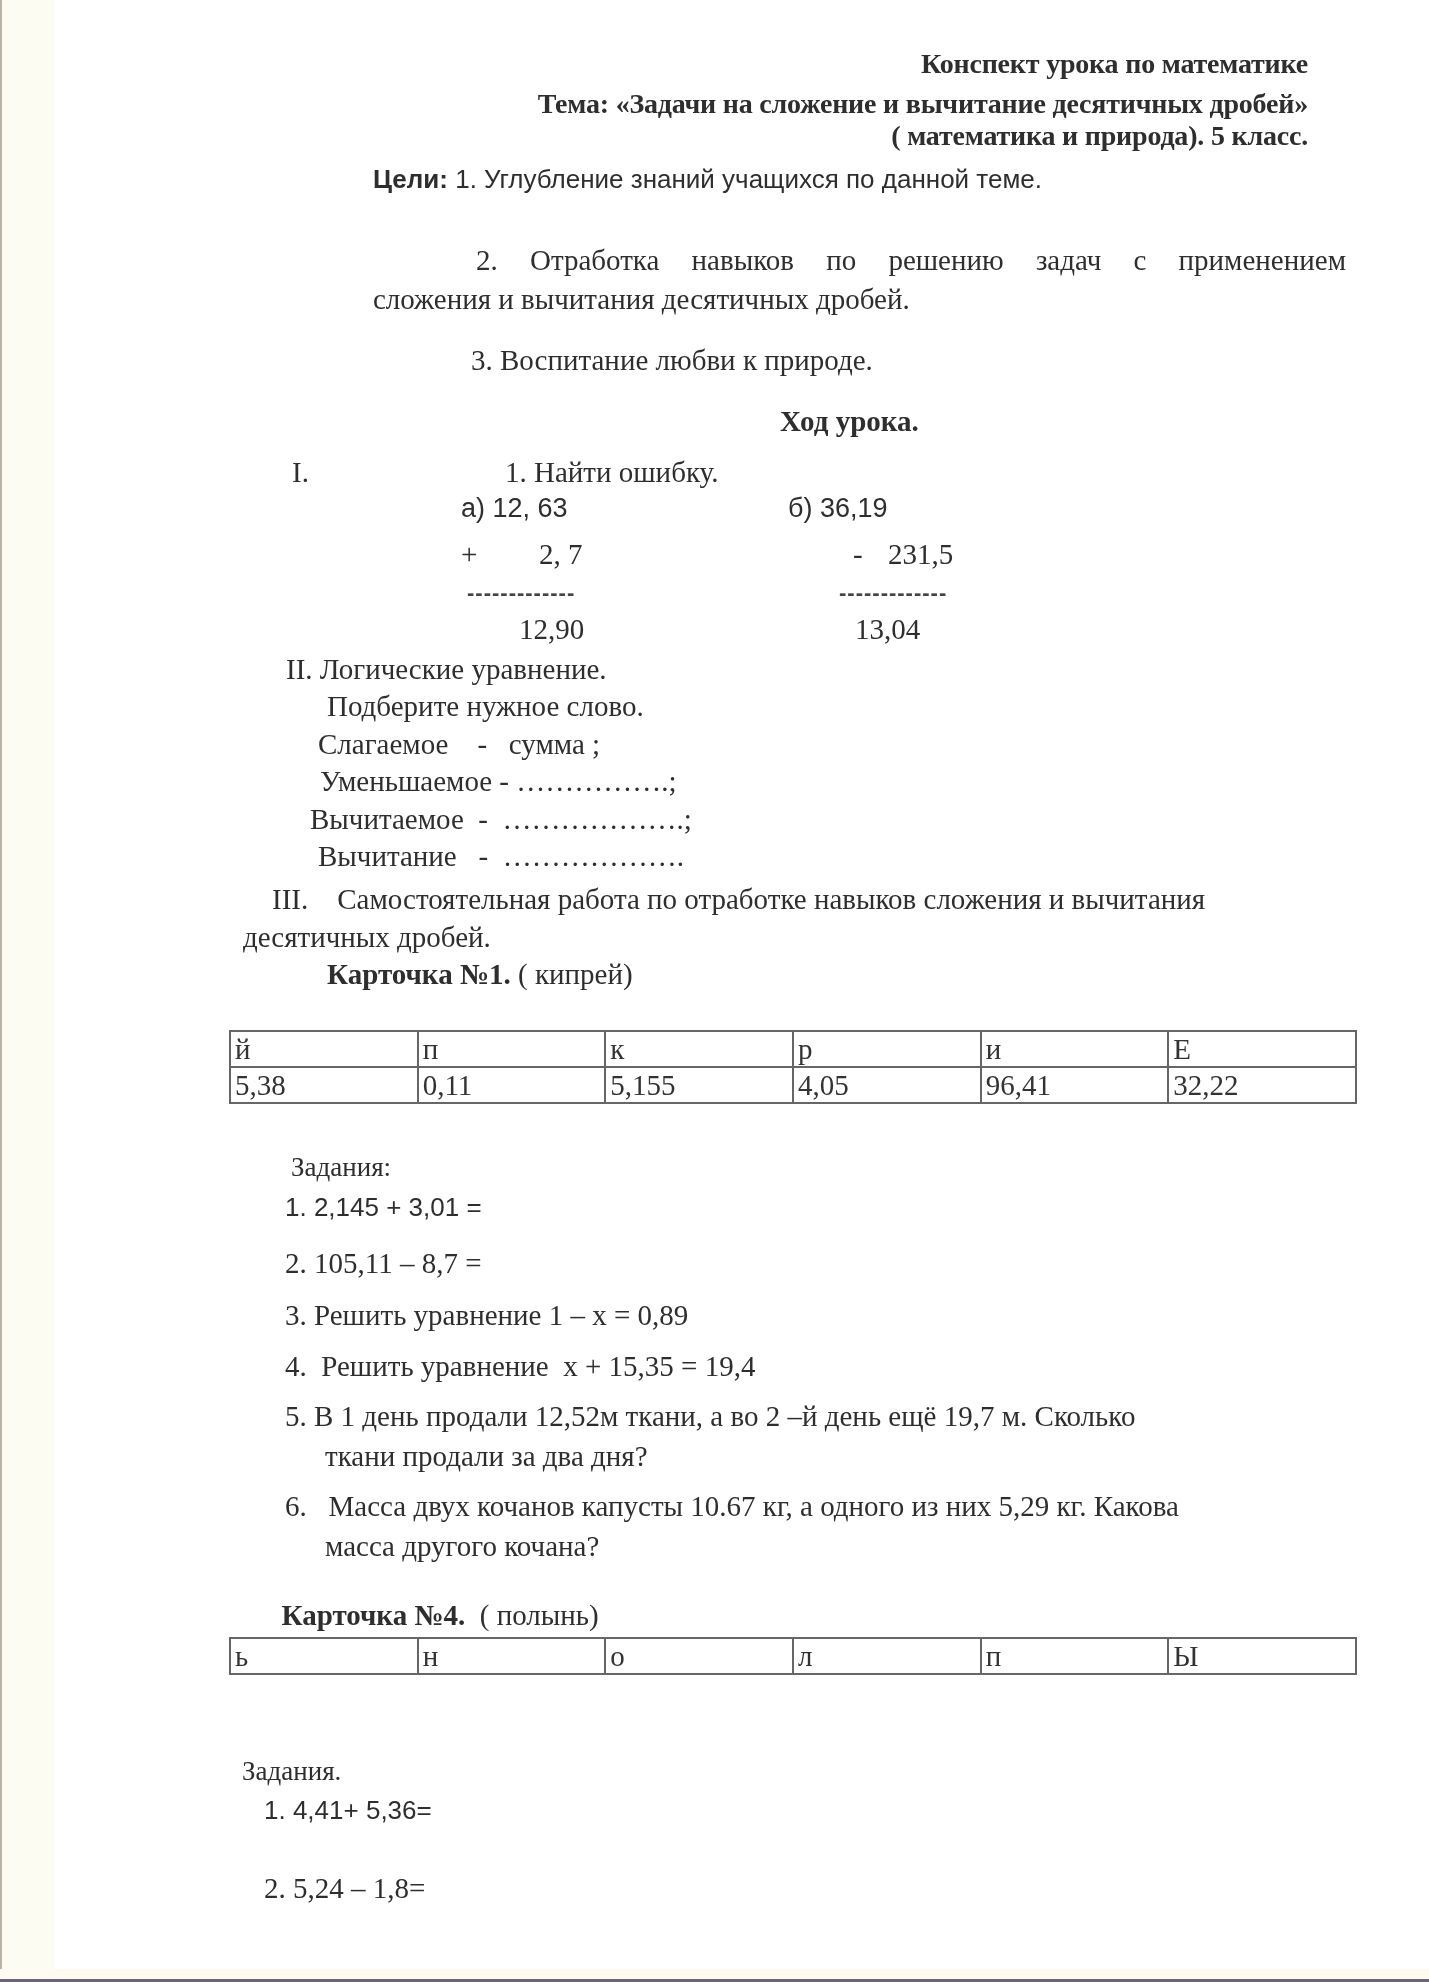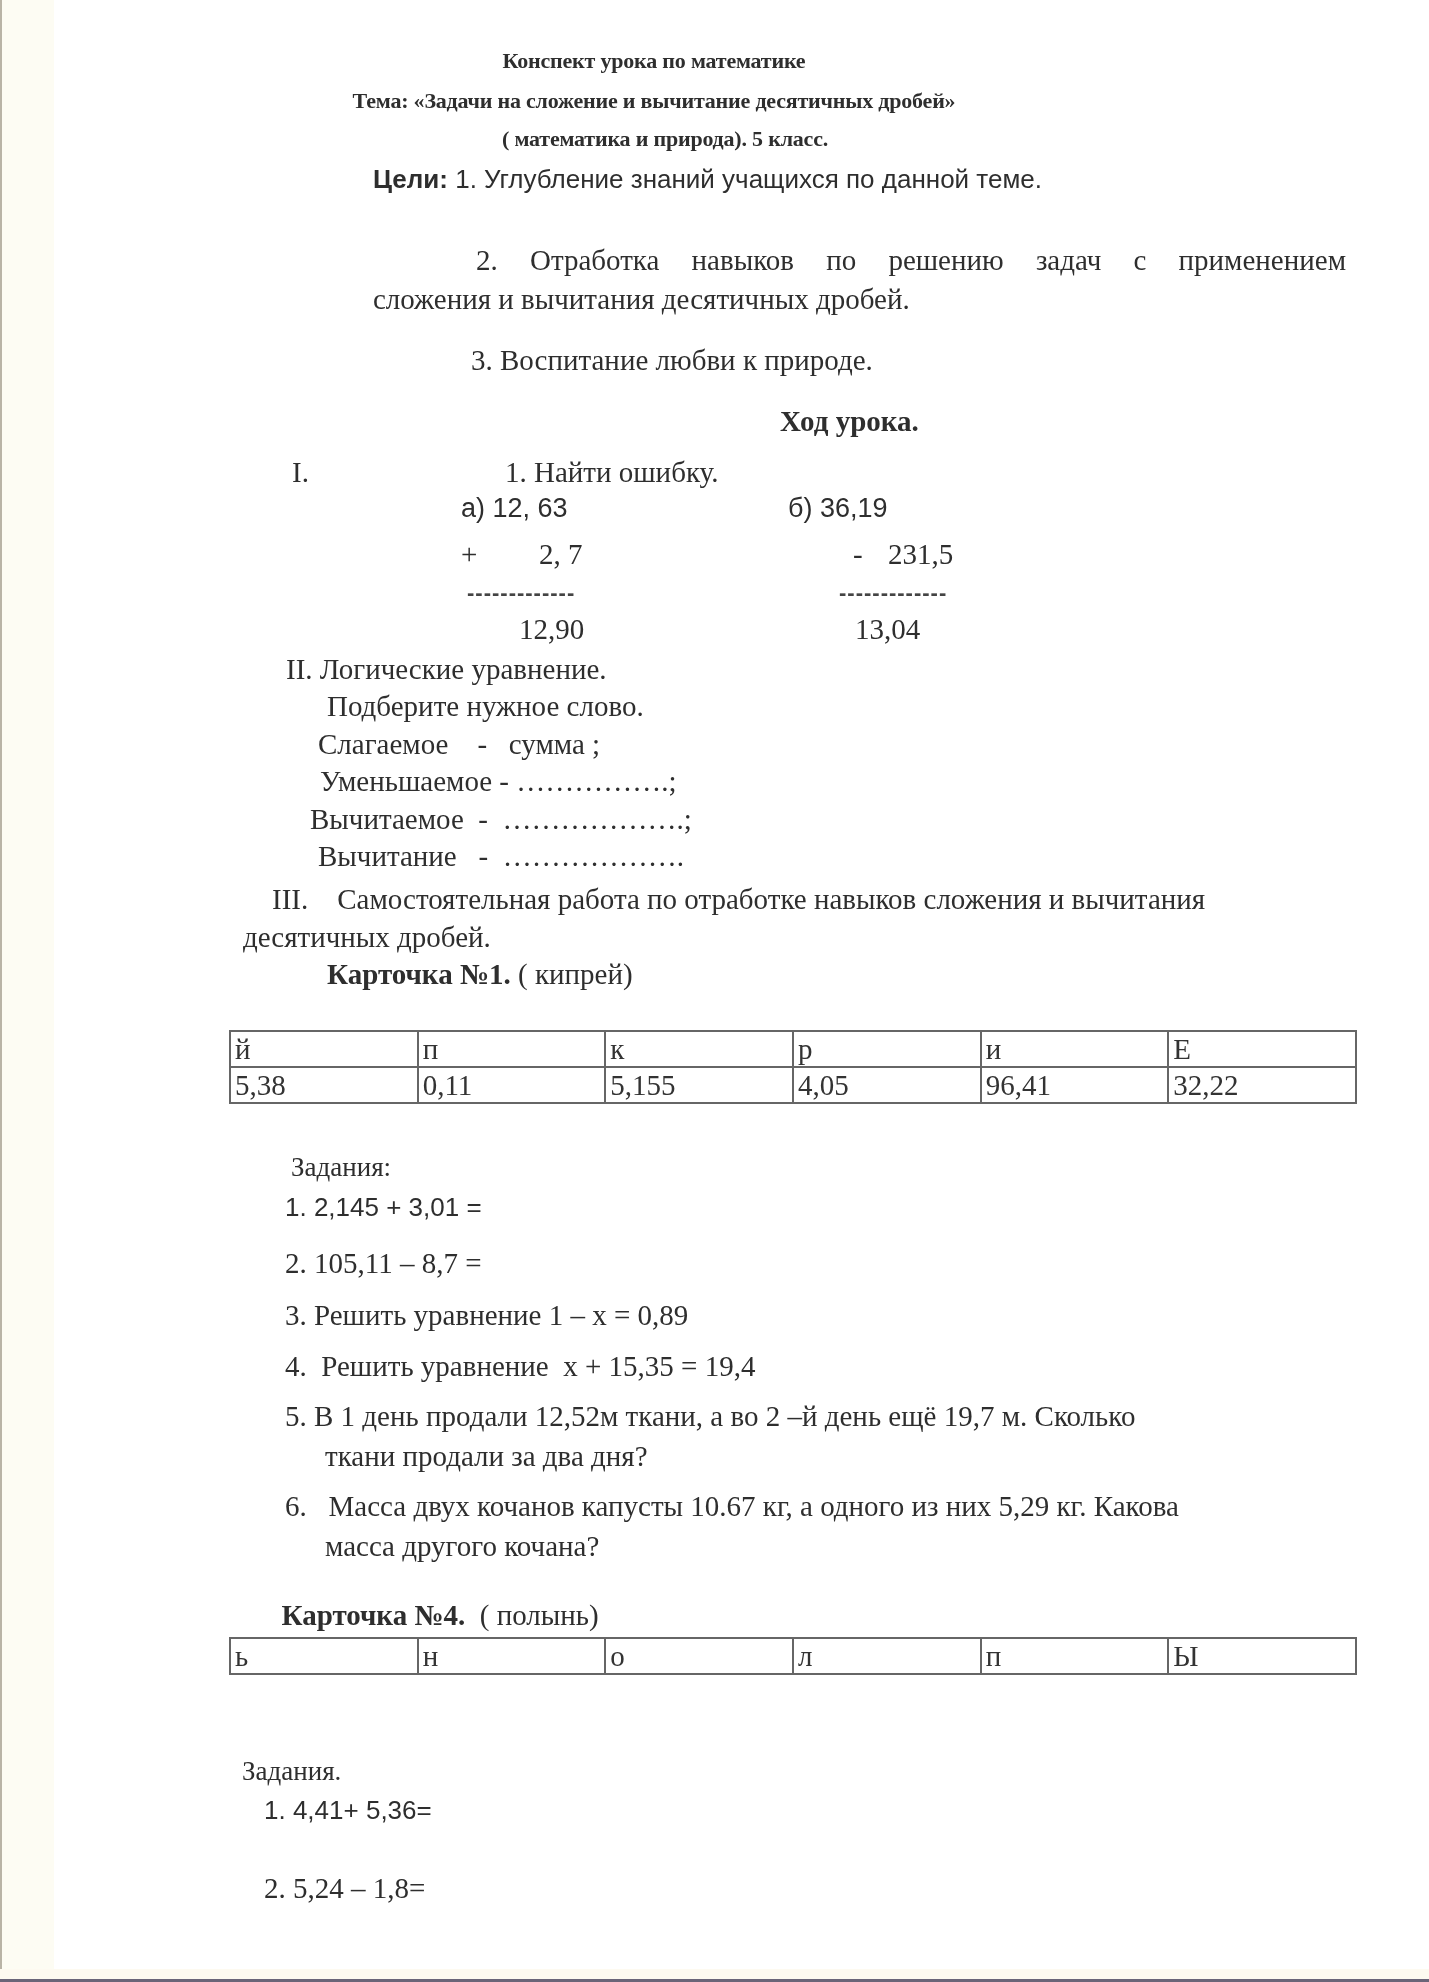--- a/index.html
+++ b/index.html
@@ -8,38 +8,38 @@
     background: #ffffff;
     color: #2e2e2e;
     font-family: "Liberation Serif", serif;
   }
   .left-strip { position: absolute; left: 0; top: 0; width: 52px; height: 1982px; background: #fdfcf3; border-left: 2px solid #b9b4a6; }
   .bottom-strip { position: absolute; left: 0; bottom: 0; width: 1429px; height: 10px; background: #fdfaf0; border-bottom: 3px solid #6a6578; }
   .abs { position: absolute; white-space: nowrap; }
   .serif { font-family: "Liberation Serif", serif; font-size: 29px; }
   .sans { font-family: "Liberation Sans", sans-serif; font-size: 26px; }
   .bold { font-weight: bold; }
-  .title { font-family: "Liberation Serif", serif; font-weight: bold; font-size: 22px; text-align: center; left: 0; width: 1308px; letter-spacing: -0.2px; }
+  .title { font-family: "Liberation Serif", serif; font-weight: bold; font-size: 28px; text-align: right; left: 0; width: 1308px; letter-spacing: -0.2px; }
   .justify { text-align: justify; text-align-last: justify; white-space: normal; }
   table.code {
     position: absolute; border-collapse: collapse; left: 229px; width: 1128px;
     font-family: "Liberation Serif", serif; font-size: 29px; color: #333;
   }
   table.code td { border: 2px solid #666; height: 34px; padding: 0 4px; width: 16.66%; vertical-align: bottom; line-height: 34px; }
   .dashes { font-family: "Liberation Sans", sans-serif; font-size: 22px; letter-spacing: 1px; font-weight: bold; color: #444; }
 </style>
 </head>
 <body>
 
 <div class="left-strip"></div>
 <div class="bottom-strip"></div>
 
 <div class="abs title" style="top:48px;">Конспект урока по математике</div>
 <div class="abs title" style="top:88px;">Тема: «Задачи на сложение и вычитание десятичных дробей»</div>
-<div class="abs title" style="top:126px;padding-left:11px;">( математика и природа). 5 класс.</div>
+<div class="abs title" style="top:120px;">( математика и природа). 5 класс.</div>
 
 <div class="abs sans" style="left:373px; top:164px;">
   <span class="bold">Цели:</span>
   <span>1. Углубление знаний учащихся по данной теме.</span>
 </div>
 <div class="abs serif justify" style="left:476px; top:244px; width:870px;">2. Отработка навыков по решению задач с применением</div>
 <div class="abs serif" style="left:373px; top:283px;">сложения и вычитания десятичных дробей.</div>
 <div class="abs serif" style="left:471px; top:344px;">3. Воспитание любви к природе.</div>
 
 <div class="abs serif bold" style="left:780px; top:405px; font-size:29px;">Ход урока.</div>

